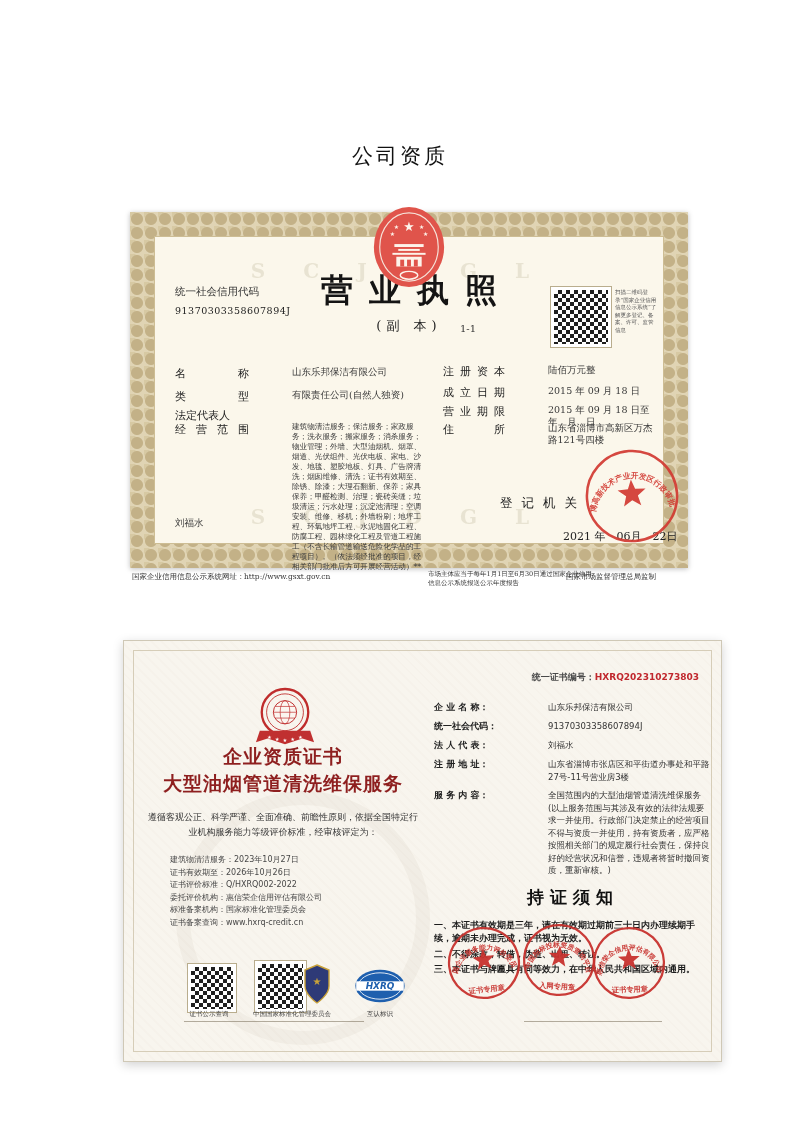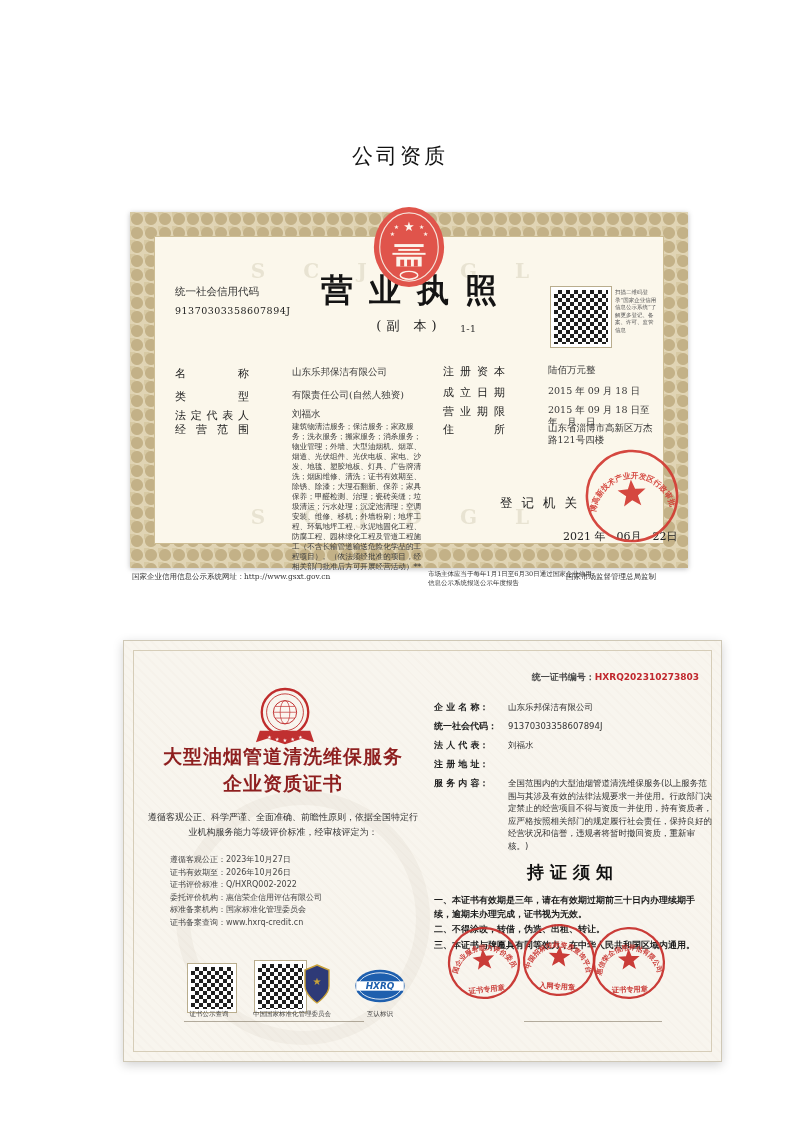--- a/index.html
+++ b/index.html
@@ -36,21 +36,21 @@
   .qr{background:repeating-conic-gradient(#1e1e1e 0% 25%, #fdfdfd 0% 50%);
     background-size:8px 8px;border:3px solid #ffffff;outline:1px solid #b9ad8d;}
   .lic-qr{position:absolute;right:52px;top:50px;width:54px;height:54px;}
   .lic-qr-caption{position:absolute;right:6px;top:52px;width:42px;font-size:5.5px;
     line-height:7.5px;color:#555;}
   .lic-fields{position:absolute;left:20px;top:122px;width:472px;}
   .f-row{position:absolute;display:flex;align-items:flex-start;gap:35px;}
   .f-label{flex:0 0 74px;font-size:11px;color:#222;text-align:justify;text-align-last:justify;margin-right:8px;}
   .f-value{font-size:9.5px;color:#3a3a3a;line-height:12px;}
   .lf0{left:0;top:7px;width:250px;} .lf1{left:0;top:30px;width:250px;}
-  .lf2{left:0;top:49px;width:250px;} .lf3{left:0;top:63px;width:250px;}
+  .lf2{left:0;top:49px;width:250px;flex-direction:column;} .lf3{left:0;top:63px;width:250px;}
   .lf3 .f-value{font-size:7.6px;line-height:10px;width:236px;}
   .rf-label{flex:0 0 62px;font-size:11px;color:#222;text-align:justify;text-align-last:justify;margin-right:8px;}
   .rf0{left:268px;top:5px;width:210px;} .rf1{left:268px;top:26px;width:210px;}
   .rf2{left:268px;top:45px;width:210px;} .rf3{left:268px;top:63px;width:210px;}
   .lic-registrar{position:absolute;left:345px;top:258px;font-size:12.5px;letter-spacing:9px;color:#222;z-index:1;}
   .lic-date{position:absolute;left:408px;top:292px;font-size:11px;color:#222;z-index:1;white-space:nowrap;}
   .lic-seal{position:absolute;left:428px;top:210px;width:98px;height:98px;z-index:2;opacity:.92;transform:rotate(-4deg);}
   .lic-footer{position:absolute;left:130px;top:570px;width:562px;font-size:7.5px;color:#333;}
   .lic-footer div{position:absolute;white-space:nowrap;}
   .ftr-label{left:2px;top:2px;}
@@ -82,21 +82,21 @@
   .committee{left:180px;top:322px;width:26px;height:42px;}
   .hxrq{left:230px;top:328px;width:52px;height:34px;}
   .logo-cap{position:absolute;font-size:6.5px;color:#444;text-align:center;}
   .cap1{left:52px;top:369px;width:66px;}
   .cap2{left:116px;top:369px;width:104px;}
   .cap3{left:230px;top:369px;width:52px;}
   .sig-line{position:absolute;border-top:1px solid rgba(120,110,90,.55);}
   .sig-left{left:60px;top:380px;width:180px;}
   .sig-right{left:400px;top:380px;width:138px;}
   .cert-right{position:absolute;left:310px;top:60px;width:278px;}
-  .info-row{display:flex;margin-bottom:6px;}
+  .info-row{display:flex;margin-bottom:6px;gap:40px;}
   .i-label{flex:0 0 74px;font-size:9px;font-weight:bold;color:#222;white-space:pre;}
   .i-value{flex:1;font-size:8.5px;color:#333;line-height:12.5px;}
   .notice-title{margin-top:9px;text-align:center;font-size:17px;font-weight:bold;letter-spacing:6px;color:#101010;}
   .notice-items{margin-top:10px;font-size:9px;font-weight:600;color:#1c1c1c;line-height:13.5px;}
   .notice-items div{margin-bottom:2px;}
   .seal{position:absolute;width:76px;height:76px;opacity:.95;}
   .seal1{left:322px;top:284px;transform:rotate(-6deg);}
   .seal2{left:397px;top:281px;transform:rotate(4deg);}
   .seal3{left:467px;top:284px;transform:rotate(-2deg);}
 </style>
@@ -215,26 +215,26 @@
     <path d="M6,46 L58,46 L62,58 L50,54 L32,60 L14,54 L2,58 Z" fill="#c03030"></path>
     <text x="16" y="55" font-size="5" fill="#fff" text-anchor="middle">★</text>
     <text x="24" y="57" font-size="5" fill="#fff" text-anchor="middle">★</text>
     <text x="32" y="58" font-size="5" fill="#fff" text-anchor="middle">★</text>
     <text x="40" y="57" font-size="5" fill="#fff" text-anchor="middle">★</text>
     <text x="48" y="55" font-size="5" fill="#fff" text-anchor="middle">★</text>
   </svg>
 
   <div class="cert-left">
     <div class="cert-title">
+      <div>企业资质证书</div>
       <div>大型油烟管道清洗维保服务</div>
-      <div>企业资质证书</div>
     </div>
     <div class="cert-subtitle">遵循客观公正、科学严谨、全面准确、前瞻性原则，依据全国特定行业机构服务能力等级评价标准，经审核评定为：</div>
     <div class="cert-details">
-      <div><span class="d-label">遵循客观公正：</span><span>2023年10月27日</span></div>
+      <div><span class="d-label">建筑物清洁服务：</span><span>2023年10月27日</span></div>
       <div><span class="d-label">证书有效期至：</span><span>2026年10月26日</span></div>
       <div><span class="d-label">证书评价标准：</span><span>Q/HXRQ002-2022</span></div>
       <div><span class="d-label">委托评价机构：</span><span>惠信荣企信用评估有限公司</span></div>
       <div><span class="d-label">标准备案机构：</span><span>国家标准化管理委员会</span></div>
       <div><span class="d-label">证书备案查询：</span><span>www.hxrq-credit.cn</span></div>
     </div>
   </div>
 
   <div class="qr logo qr1"></div>
   <div class="qr logo qr2"></div>
@@ -262,20 +262,21 @@
     <div class="info-row">
       <span class="i-label">统一社会代码：</span>
       <span class="i-value">91370303358607894J</span>
     </div>
     <div class="info-row">
       <span class="i-label">法 人 代 表：</span>
       <span class="i-value">刘福水</span>
     </div>
     <div class="info-row">
       <span class="i-label">注 册 地 址：</span>
+      <span class="i-value">山东省淄博市张店区和平街道办事处和平路27号-11号营业房3楼</span>
     </div>
     <div class="info-row">
       <span class="i-label">服 务 内 容：</span>
       <span class="i-value">全国范围内的大型油烟管道清洗维保服务(以上服务范围与其涉及有效的法律法规要求一并使用。行政部门决定禁止的经营项目不得与资质一并使用，持有资质者，应严格按照相关部门的规定履行社会责任，保持良好的经营状况和信誉，违规者将暂时撤回资质，重新审核。)</span>
     </div>
     <div class="notice-title">持证须知</div>
     <div class="notice-items">
       <div>一、本证书有效期是三年，请在有效期过期前三十日内办理续期手续，逾期未办理完成，证书视为无效。</div>
       <div>二、不得涂改，转借，伪造、出租、转让。</div>
       <div>三、本证书与牌匾具有同等效力，在中华人民共和国区域内通用。</div>

